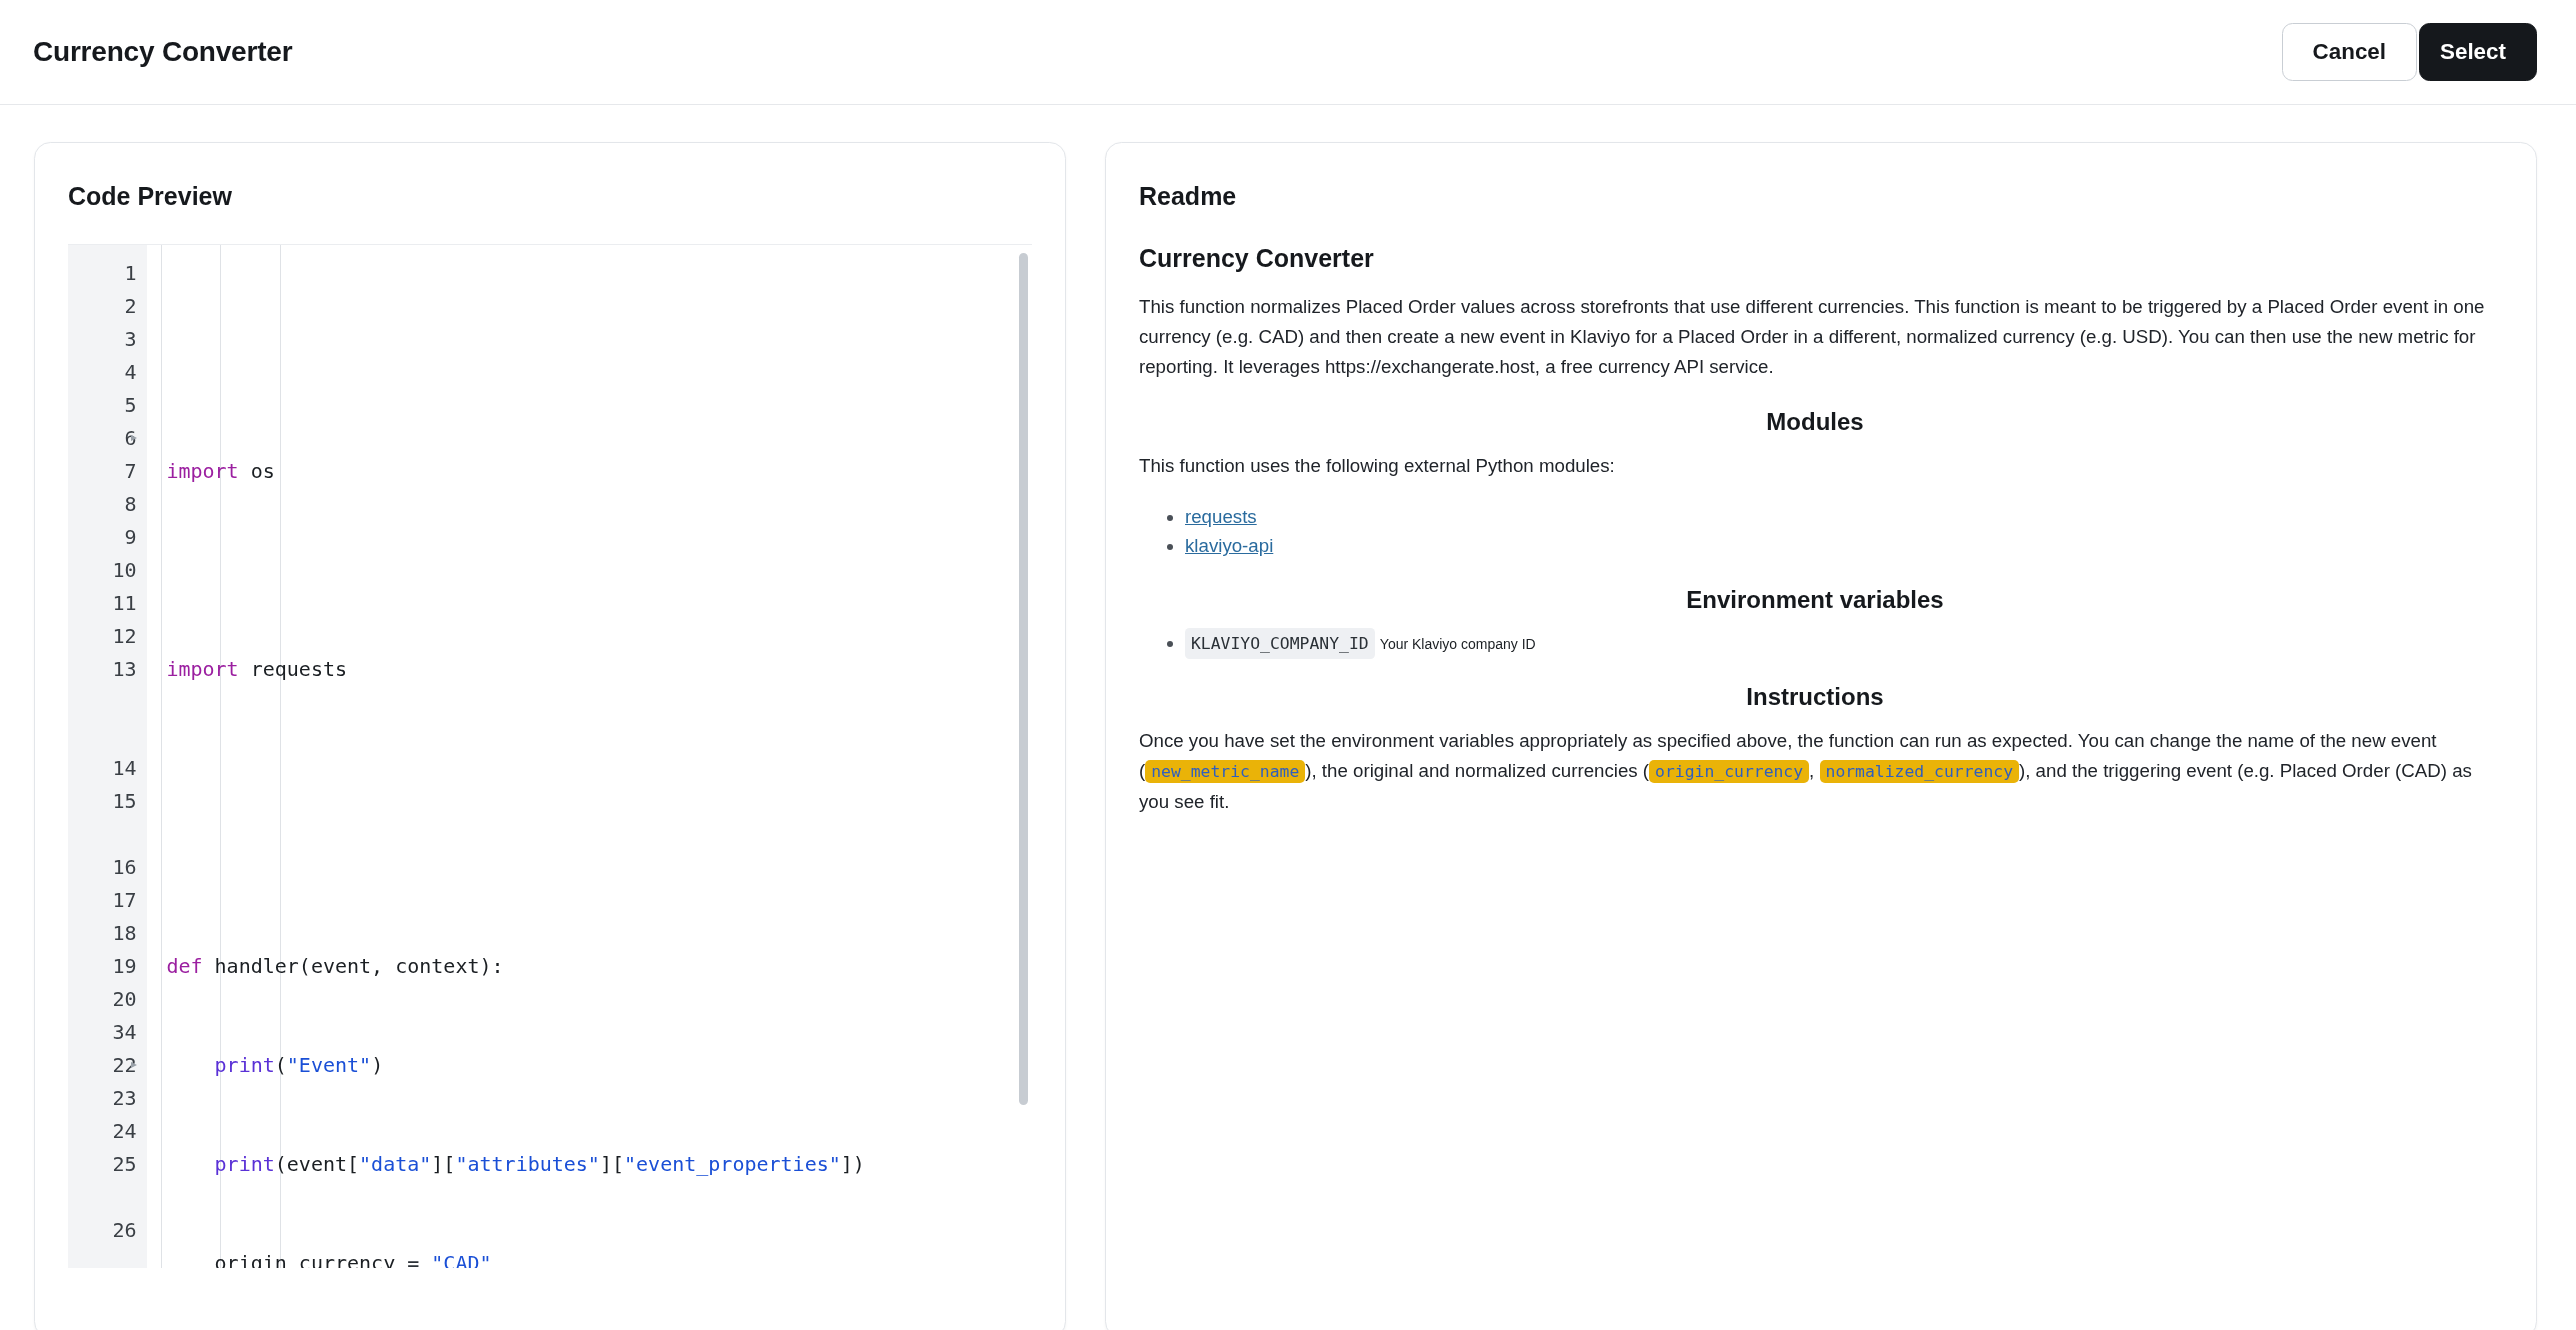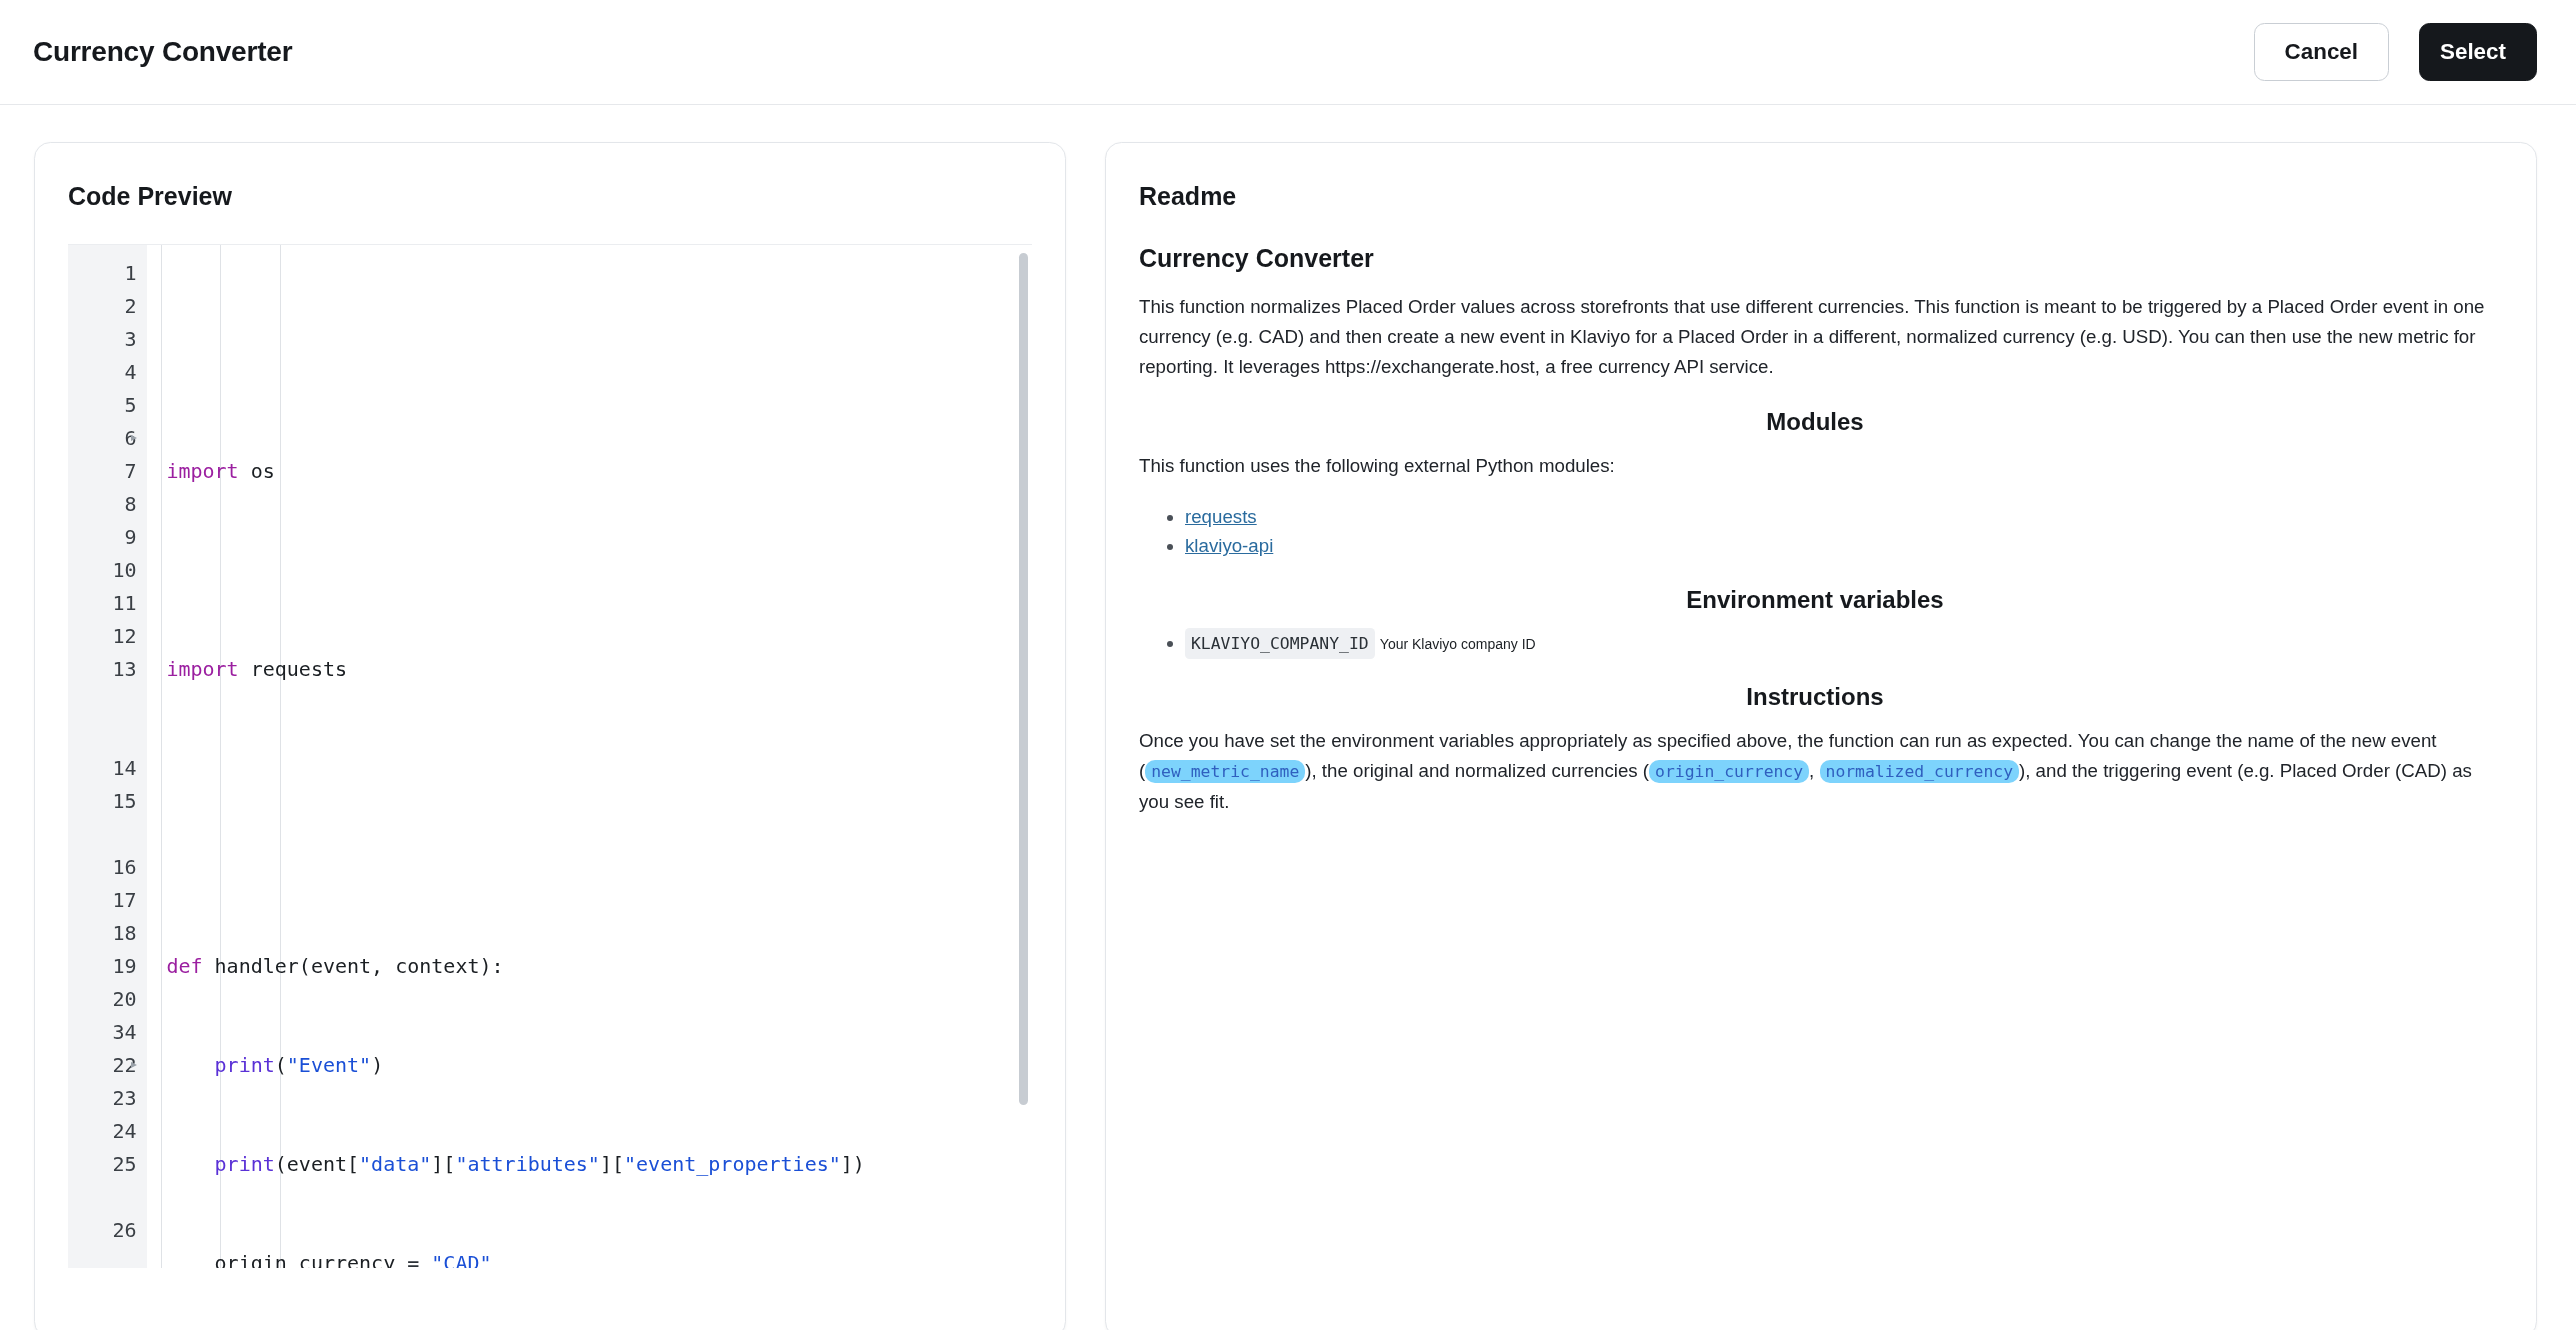--- a/index.html
+++ b/index.html
@@ -21,21 +21,21 @@
     justify-content: space-between;
     padding: 0 39px 0 33px;
     background: #fff;
   }
   .topbar-title {
     font-size: 28px;
     font-weight: bold;
     letter-spacing: -0.2px;
     color: #16191d;
   }
-  .topbar-actions { display: flex; align-items: center; gap: 30px; }
+  .topbar-actions { display: flex; align-items: center; gap: 2px; }
   .btn {
     font-size: 22.4px;
     font-weight: bold;
     border-radius: 10.5px;
     padding: 0 30px;
     height: 58px;
     display: flex;
     align-items: center;
     justify-content: center;
     cursor: pointer;
@@ -174,22 +174,22 @@
     font-family: "DejaVu Sans Mono", monospace;
     font-size: 16.4px;
     background: #eef0f3;
     border-radius: 4.5px;
     padding: 6px 6px;
     color: #2a3036;
   }
   code.varname {
     font-family: "DejaVu Sans Mono", monospace;
     font-size: 16.4px;
-    background: #7dd3fc;
-    border-radius: 10px;
+    background: #eab308;
+    border-radius: 5px;
     padding: 2.2px 6px;
     color: #2f5fbf;
   }
   .env-desc { font-size: 14px; }
 </style>
 </head>
 <body>
 
 <div class="topbar">
   <div class="topbar-title">Currency Converter</div>

